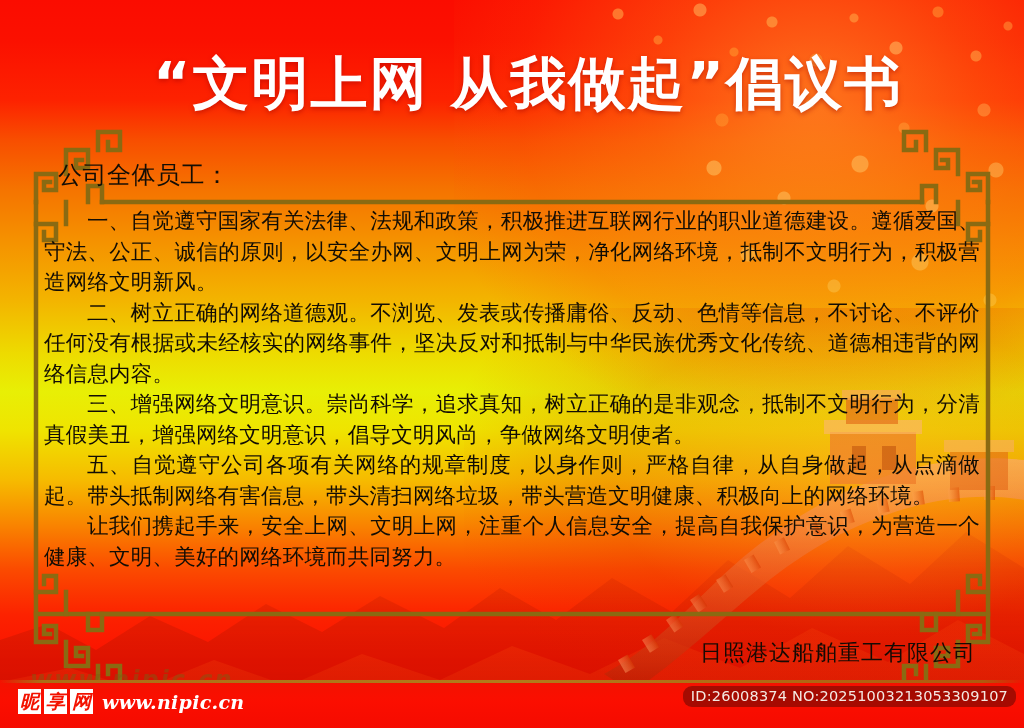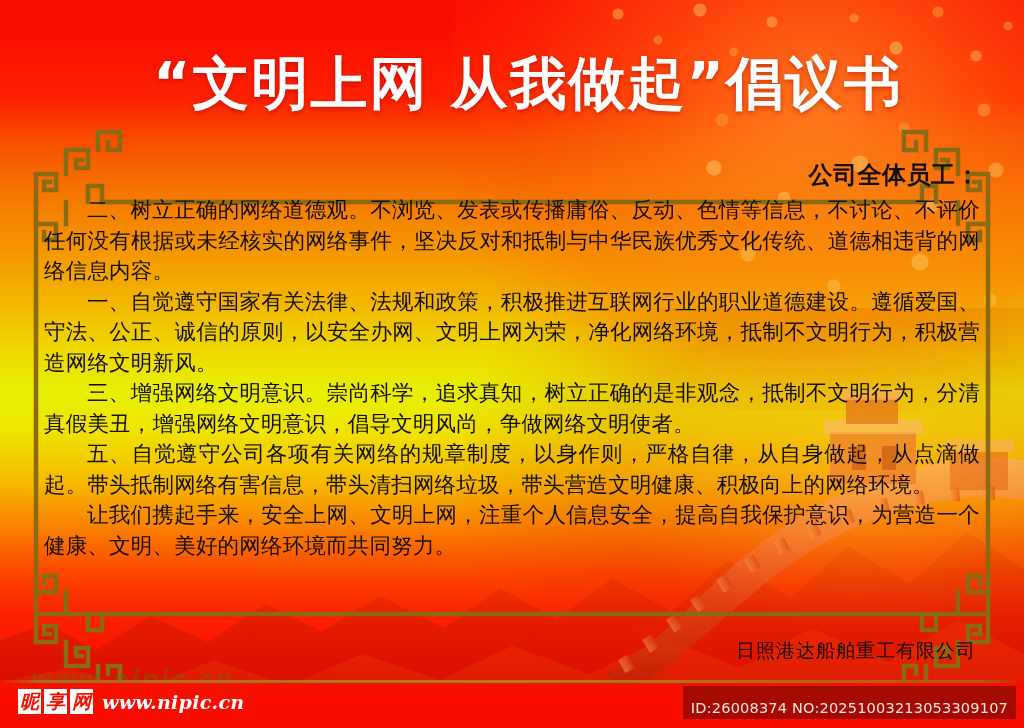--- a/index.html
+++ b/index.html
@@ -148,40 +148,39 @@
   .content {
     position: absolute;
     left: 44px; top: 160px;
     width: 936px;
     z-index: 5;
     color: #120d05;
     font-family: "DejaVu Sans", "Liberation Sans", sans-serif;
   }
   .salutation {
     font-size: 24px;
-    font-weight: bold;
+    font-weight: normal;
     line-height: 1.25;
-    margin: 0 0 5px 14px;
+    margin: 0 0 16px 14px;
     letter-spacing: .5px;
-    text-align: right;
   }
   .para {
     font-size: 21.5px;
     line-height: 1.42;
     margin: 0;
     text-indent: 2em;
     text-align: justify;
     text-justify: inter-ideograph;
     letter-spacing: .2px;
   }
   .signature {
     position: absolute;
     right: 48px; top: 638px;
     z-index: 5;
-    font-size: 19px;
+    font-size: 22px;
     color: #150a04;
     letter-spacing: 1px;
     white-space: nowrap;
   }
 
   
   .footer {
     position: absolute;
     left: 0; bottom: 0; width: 1024px; height: 48px;
     background: linear-gradient(to bottom, #f31200 0%, #fb0e00 45%, #f50b00 100%);
@@ -229,24 +228,25 @@
     z-index: 7;
     pointer-events: none;
   }
   .idtag {
     position: absolute;
     right: 8px; top: 6px;
     background: rgba(30,6,2,.38);
     color: #f4e9e2;
     font-family: "DejaVu Sans", "Liberation Sans", sans-serif;
     font-size: 14.5px;
-    padding: 14px 8px 3px 8px;
+    padding: 2px 8px 3px 8px;
     letter-spacing: .2px;
     z-index: 10;
     white-space: nowrap;
+    border-radius: 9px;
   }
 </style>
 </head>
 <body>
 
 <div id="poster">
 
   <div class="bg-base"></div>
   <div class="bg-glow-tr"></div>
   <div class="bg-dots"></div>
@@ -353,22 +353,22 @@
         <path d="M904,538 L904,556 L882,556 L882,538 L894,538 L894,546"></path>
         <path d="M966,464 L946,464 L946,448 L958,448 L958,456"></path>
         <path d="M936,486 L936,464"></path>
         <path d="M914,486 L914,502 L900,502 L900,486"></path>
       </g>
     </svg>
   </div>
 
   <div class="content">
     <div class="salutation">公司全体员工：</div>
+    <p class="para">一、自觉遵守国家有关法律、法规和政策，积极推进互联网行业的职业道德建设。遵循爱国、守法、公正、诚信的原则，以安全办网、文明上网为荣，净化网络环境，抵制不文明行为，积极营造网络文明新风。</p>
     <p class="para">二、树立正确的网络道德观。不浏览、发表或传播庸俗、反动、色情等信息，不讨论、不评价任何没有根据或未经核实的网络事件，坚决反对和抵制与中华民族优秀文化传统、道德相违背的网络信息内容。</p>
-    <p class="para">一、自觉遵守国家有关法律、法规和政策，积极推进互联网行业的职业道德建设。遵循爱国、守法、公正、诚信的原则，以安全办网、文明上网为荣，净化网络环境，抵制不文明行为，积极营造网络文明新风。</p>
     <p class="para">三、增强网络文明意识。崇尚科学，追求真知，树立正确的是非观念，抵制不文明行为，分清真假美丑，增强网络文明意识，倡导文明风尚，争做网络文明使者。</p>
     <p class="para">五、自觉遵守公司各项有关网络的规章制度，以身作则，严格自律，从自身做起，从点滴做起。带头抵制网络有害信息，带头清扫网络垃圾，带头营造文明健康、积极向上的网络环境。</p>
     <p class="para">让我们携起手来，安全上网、文明上网，注重个人信息安全，提高自我保护意识，为营造一个健康、文明、美好的网络环境而共同努力。</p>
   </div>
 
   <div class="signature">日照港达船舶重工有限公司</div>
 
   <div class="wm-ghost">www.nipic.cn</div>
 
   <div class="footer">

